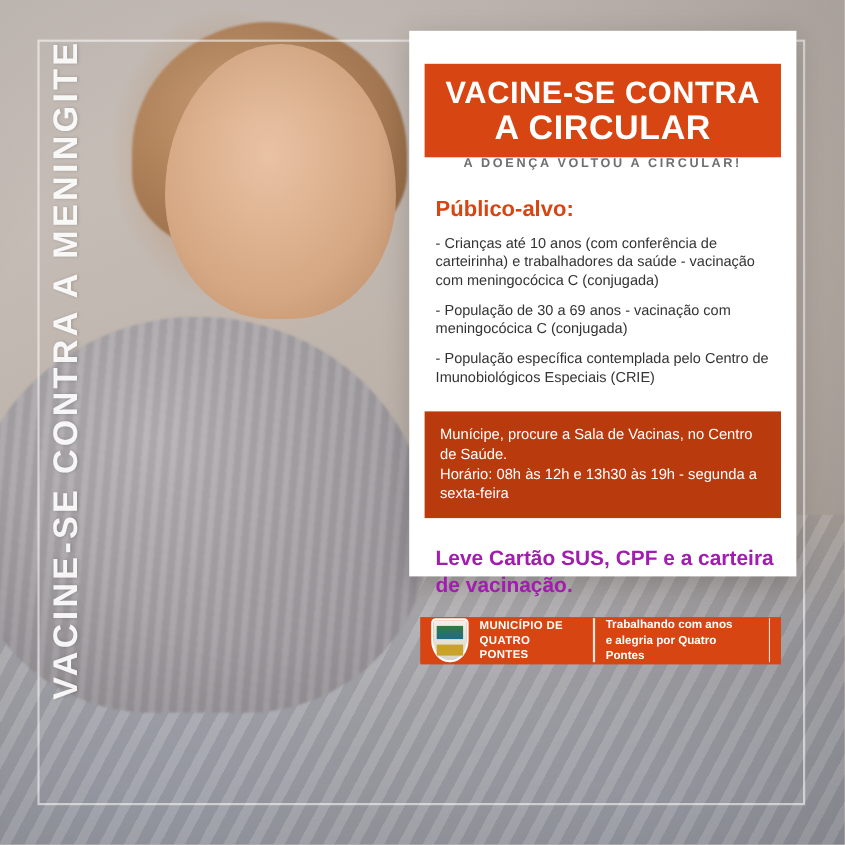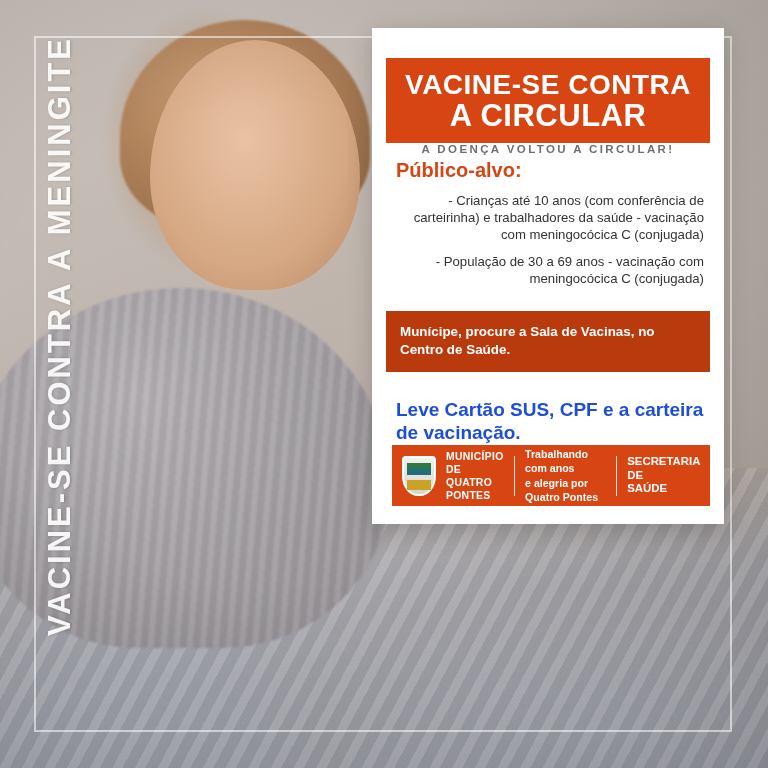--- a/index.html
+++ b/index.html
@@ -120,55 +120,55 @@
     color: #6f6f6f;
     font-size: 11.5px;
     font-weight: 700;
     letter-spacing: 2.4px;
   }
 
   .section-title {
     color: #d64512;
     font-weight: 800;
     font-size: 20px;
-    margin: 4px 0 10px 24px;
-  }
-
-  .bullets { margin: 0 20px 0 24px; text-align: right; }
+    margin: 24px 0 10px 24px;
+  }
+
+  .bullets { margin: 0 20px 0 24px; }
   .bullets li {
     list-style: none;
     color: #333333;
     font-size: 13.2px;
     line-height: 1.32;
     margin-bottom: 9px;
   }
 
   .orange-note {
     background: #b93a0c;
     margin: 14px 14px 0 14px;
     padding: 12px 14px 13px 14px;
     color: #ffffff;
-    font-weight: 700;
+    font-weight: 400;
     font-size: 13.4px;
     line-height: 1.34;
   }
 
   .leve {
-    color: #1d4ed8;
+    color: #a21caf;
     font-weight: 800;
     font-size: 19px;
     line-height: 1.25;
-    margin: 26px 18px 0 24px;
+    margin: 26px 18px 16px 24px;
   }
 
   .footer {
     margin-top: auto;
     background: #d64512;
     height: 66px;
-    margin: 0 14px 18px 20px;
+    margin: 0 14px 18px 10px;
     display: flex; align-items: center;
     padding: 0 10px;
     gap: 10px;
   }
   .crest {
     width: 34px; height: 40px;
     background: linear-gradient(180deg, #f2f0ea 0%, #d9d4c8 100%);
     border: 2px solid #ffffff;
     border-radius: 4px 4px 16px 16px / 4px 4px 20px 20px;
     position: relative; flex: 0 0 auto;
@@ -217,40 +217,38 @@
       <div class="l2">A CIRCULAR</div>
     </div>
 
     <div class="subhead">A DOENÇA VOLTOU A CIRCULAR!</div>
 
     <div class="section-title">Público-alvo:</div>
 
     <ul class="bullets">
       <li>- Crianças até 10 anos (com conferência de carteirinha) e trabalhadores da saúde - vacinação com meningocócica C (conjugada)</li>
       <li>- População de 30 a 69 anos - vacinação com meningocócica C (conjugada)</li>
+      <li>- População específica contemplada pelo Centro de Imunobiológicos Especiais (CRIE)</li>
     </ul>
 
     <div class="orange-note">
       <div>Munícipe, procure a Sala de Vacinas, no Centro de Saúde.</div>
+      <div>Horário: 08h às 12h e 13h30 às 19h - segunda a sexta-feira</div>
     </div>
 
     <div class="leve">Leve Cartão SUS, CPF e a carteira de vacinação.</div>
 
     <div class="footer">
       <div class="crest"></div>
       <div class="muni">
         <div>MUNICÍPIO DE</div>
         <div>QUATRO PONTES</div>
       </div>
       <div class="divider"></div>
       <div class="slogan">
         <div>Trabalhando com anos</div>
         <div>e alegria por Quatro Pontes</div>
       </div>
       <div class="divider"></div>
-      <div class="sec">
-        <div>SECRETARIA DE</div>
-        <div>SAÚDE</div>
-      </div>
     </div>
 
   </div>
 </div>
 
 </body></html>

